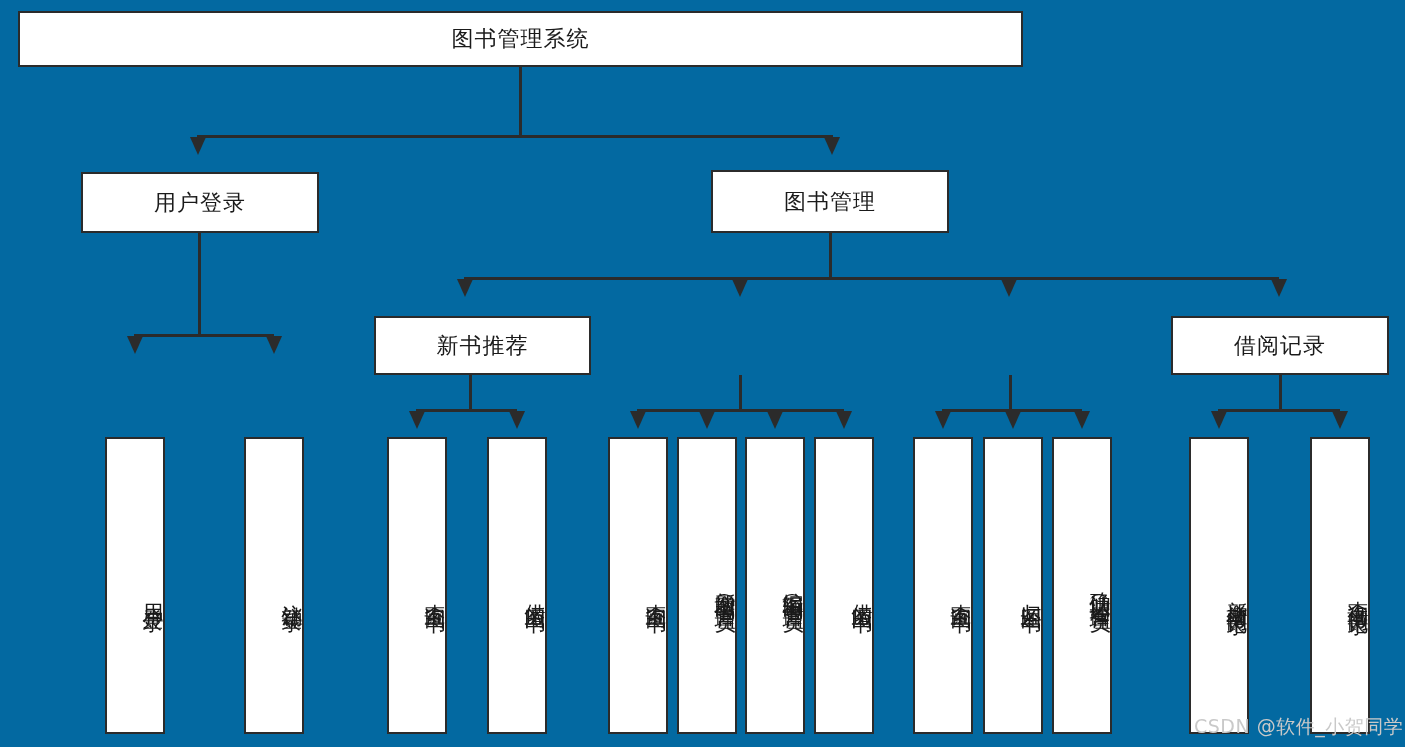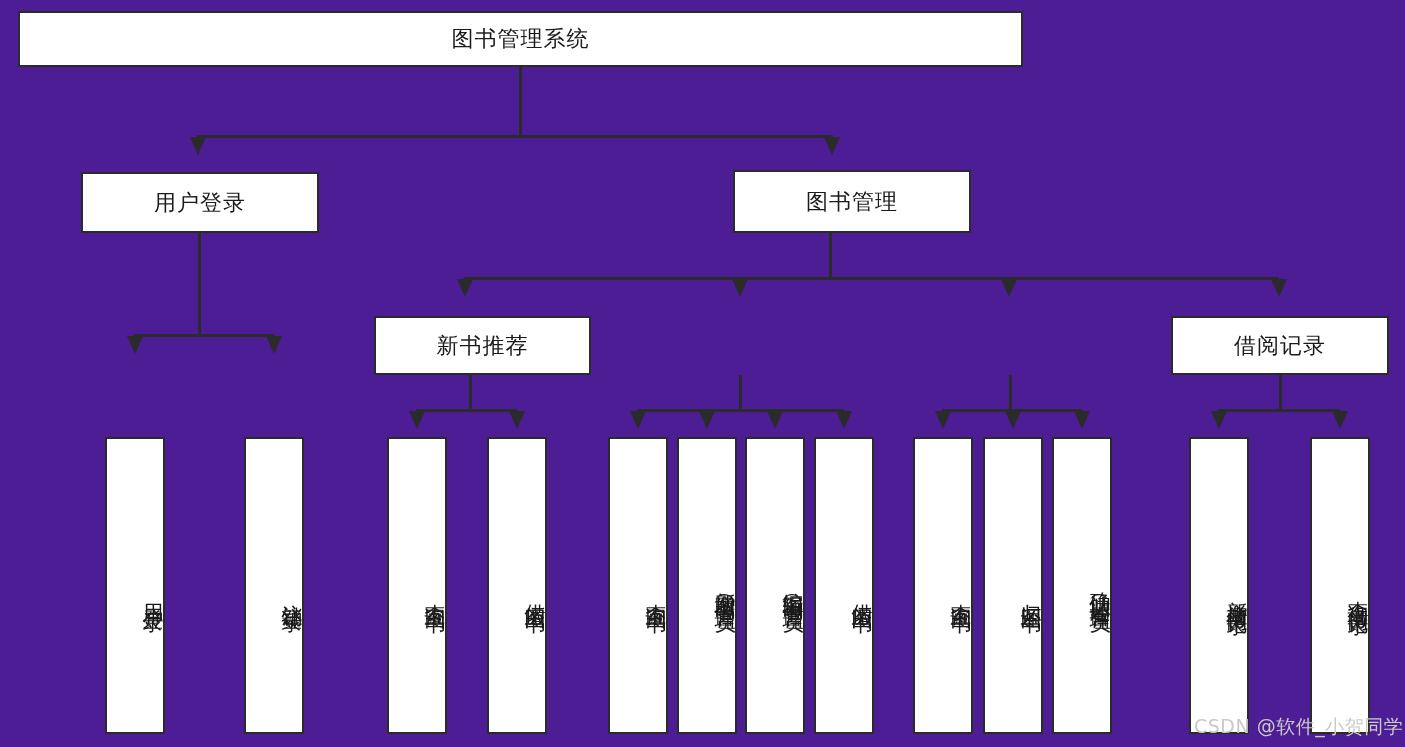--- a/index.html
+++ b/index.html
@@ -7,21 +7,21 @@
     padding: 0;
     background: #ffffff;
   }
   body {
     font-family: "DejaVu Sans", "Liberation Sans", sans-serif;
   }
   #canvas {
     position: relative;
     width: 1405px;
     height: 747px;
-    background: #4c1d95;
+    background: #0369a1;
     overflow: hidden;
   }
   .node {
     position: absolute;
     box-sizing: border-box;
     border: 2px solid #2b2b2b;
     background: #ffffff;
     display: flex;
     align-items: center;
     justify-content: center;
@@ -126,21 +126,21 @@
     <div class="arrow" style="left: 1211px; top: 411px;"></div>
     <div class="edge v" style="left: 1218px; top: 411px; height: 4px;"></div>
     <div class="arrow" style="left: 1332px; top: 411px;"></div>
     <div class="edge v" style="left: 1339px; top: 411px; height: 4px;"></div>
     <div class="node horiz" style="left: 18px; top: 11px; width: 1005px; height: 56px;">
       <span class="node-label">图书管理系统</span>
     </div>
     <div class="node horiz" style="left: 81px; top: 172px; width: 238px; height: 61px;">
       <span class="node-label">用户登录</span>
     </div>
-    <div class="node horiz" style="left: 733px; top: 170px; width: 238px; height: 63px;">
+    <div class="node horiz" style="left: 711px; top: 170px; width: 238px; height: 63px;">
       <span class="node-label">图书管理</span>
     </div>
     <div class="node horiz" style="left: 374px; top: 316px; width: 217px; height: 59px;">
       <span class="node-label">新书推荐</span>
     </div>
     <div class="node horiz" style="left: 1171px; top: 316px; width: 218px; height: 59px;">
       <span class="node-label">借阅记录</span>
     </div>
     <div class="node vert" style="left: 105px; top: 437px; width: 60px; height: 297px;">
       <span class="node-label">用户登录</span>

